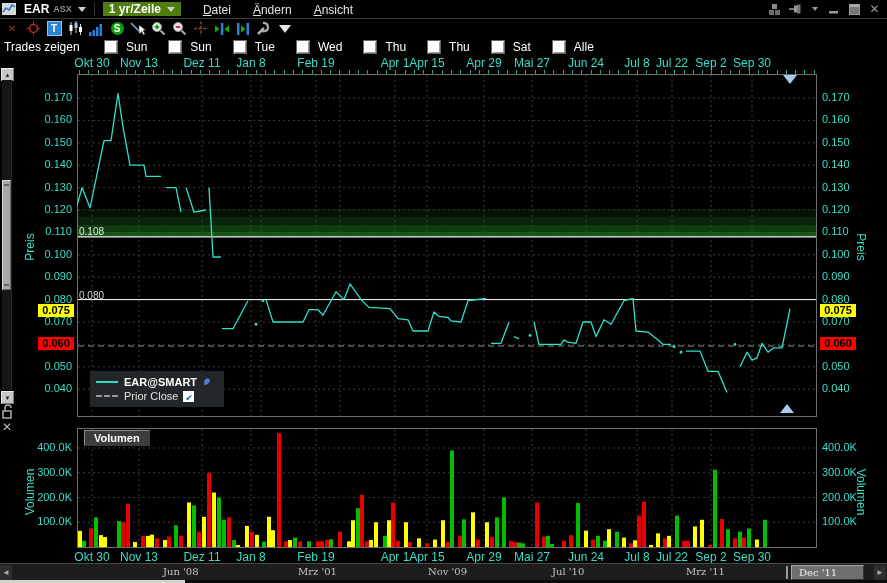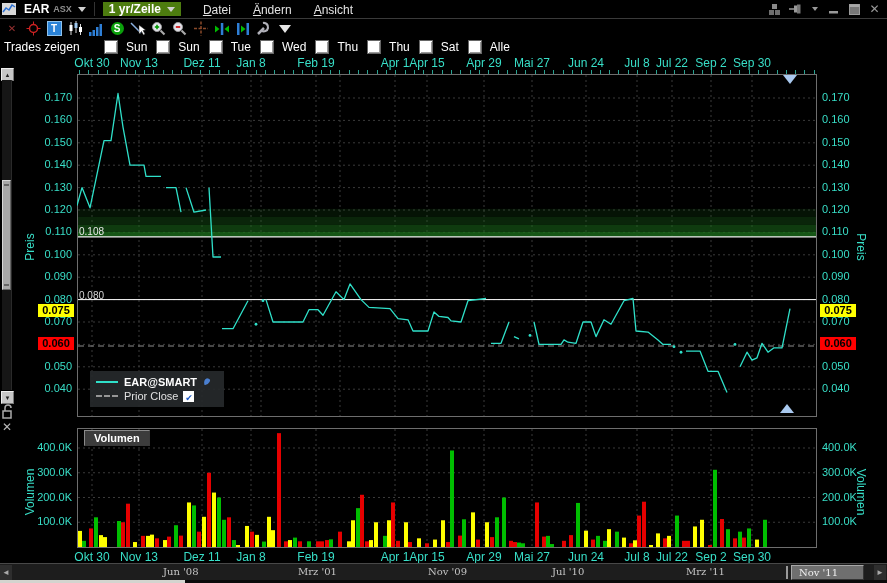--- a/index.html
+++ b/index.html
@@ -19,21 +19,21 @@
   .menu{font-size:12px;color:#e2e2e2;margin-left:22px;}
   .menu u{text-decoration:underline;}
   #win-controls{margin-left:auto;display:flex;align-items:center;gap:7px;margin-right:6px;}
   #win-controls .wc{display:flex;align-items:center;justify-content:center;width:13px;height:13px;}
   
   #toolbar{position:absolute;left:0;top:19px;width:887px;height:19px;display:flex;align-items:center;gap:3px;padding-left:3px;background:#000;}
   .ic{width:18px;height:16px;display:inline-flex;align-items:center;justify-content:center;}
   
   #tradesrow{position:absolute;left:0;top:38px;width:887px;height:17px;display:flex;align-items:center;}
   #trades-label{font-size:12px;margin-left:4px;width:100px;}
-  .day-item{display:flex;align-items:flex-start;margin-right:9px;}
+  .day-item{display:flex;align-items:flex-start;margin-right:21px;}
   .cb{width:12px;height:12px;background:#fff;border:1px solid #666;
       box-shadow:inset 1px 1px 0 #fff, inset -1px -1px 0 #9a9a9a;}
   .day-label{font-size:12px;margin-left:8px;}
   .tick-label{position:absolute;font-size:11px;color:#38DFC8;white-space:nowrap;}
   .tick-left{left:0;width:72px;text-align:right;}
   .tick-right{left:822px;text-align:left;}
   .date-label{position:absolute;font-size:12px;color:#38DFC8;transform:translateX(-50%);white-space:nowrap;}
   .badge{position:absolute;width:36px;height:13px;font-size:11px;font-weight:bold;color:#000;
          text-align:center;line-height:13px;}
   .badge-yellow{background:#FFFF00;}
@@ -654,21 +654,21 @@
     <div id="tl-labels">
         <span class="tl-label" style="left: 28px; margin-top: 32px;">Okt '07</span>
         <span class="tl-label" style="left: 163px;">Jun '08</span>
         <span class="tl-label" style="left: 298px;">Mrz '01</span>
         <span class="tl-label" style="left: 428px;">Nov '09</span>
         <span class="tl-label" style="left: 552px;">Jul '10</span>
         <span class="tl-label" style="left: 686px;">Mrz '11</span>
       </div>
     <div id="tl-divider"></div>
     <div id="tl-thumb">
-      <span class="tl-thumb-label">Nov '11</span>
+      <span class="tl-thumb-label">Dec '11</span>
     </div>
     <div class="tl-btn" style="left:874px;">►</div>
   </div>
 
   <div id="progress">
     <div id="progress-done"></div>
   </div>
 </div>
 
 </body></html>

